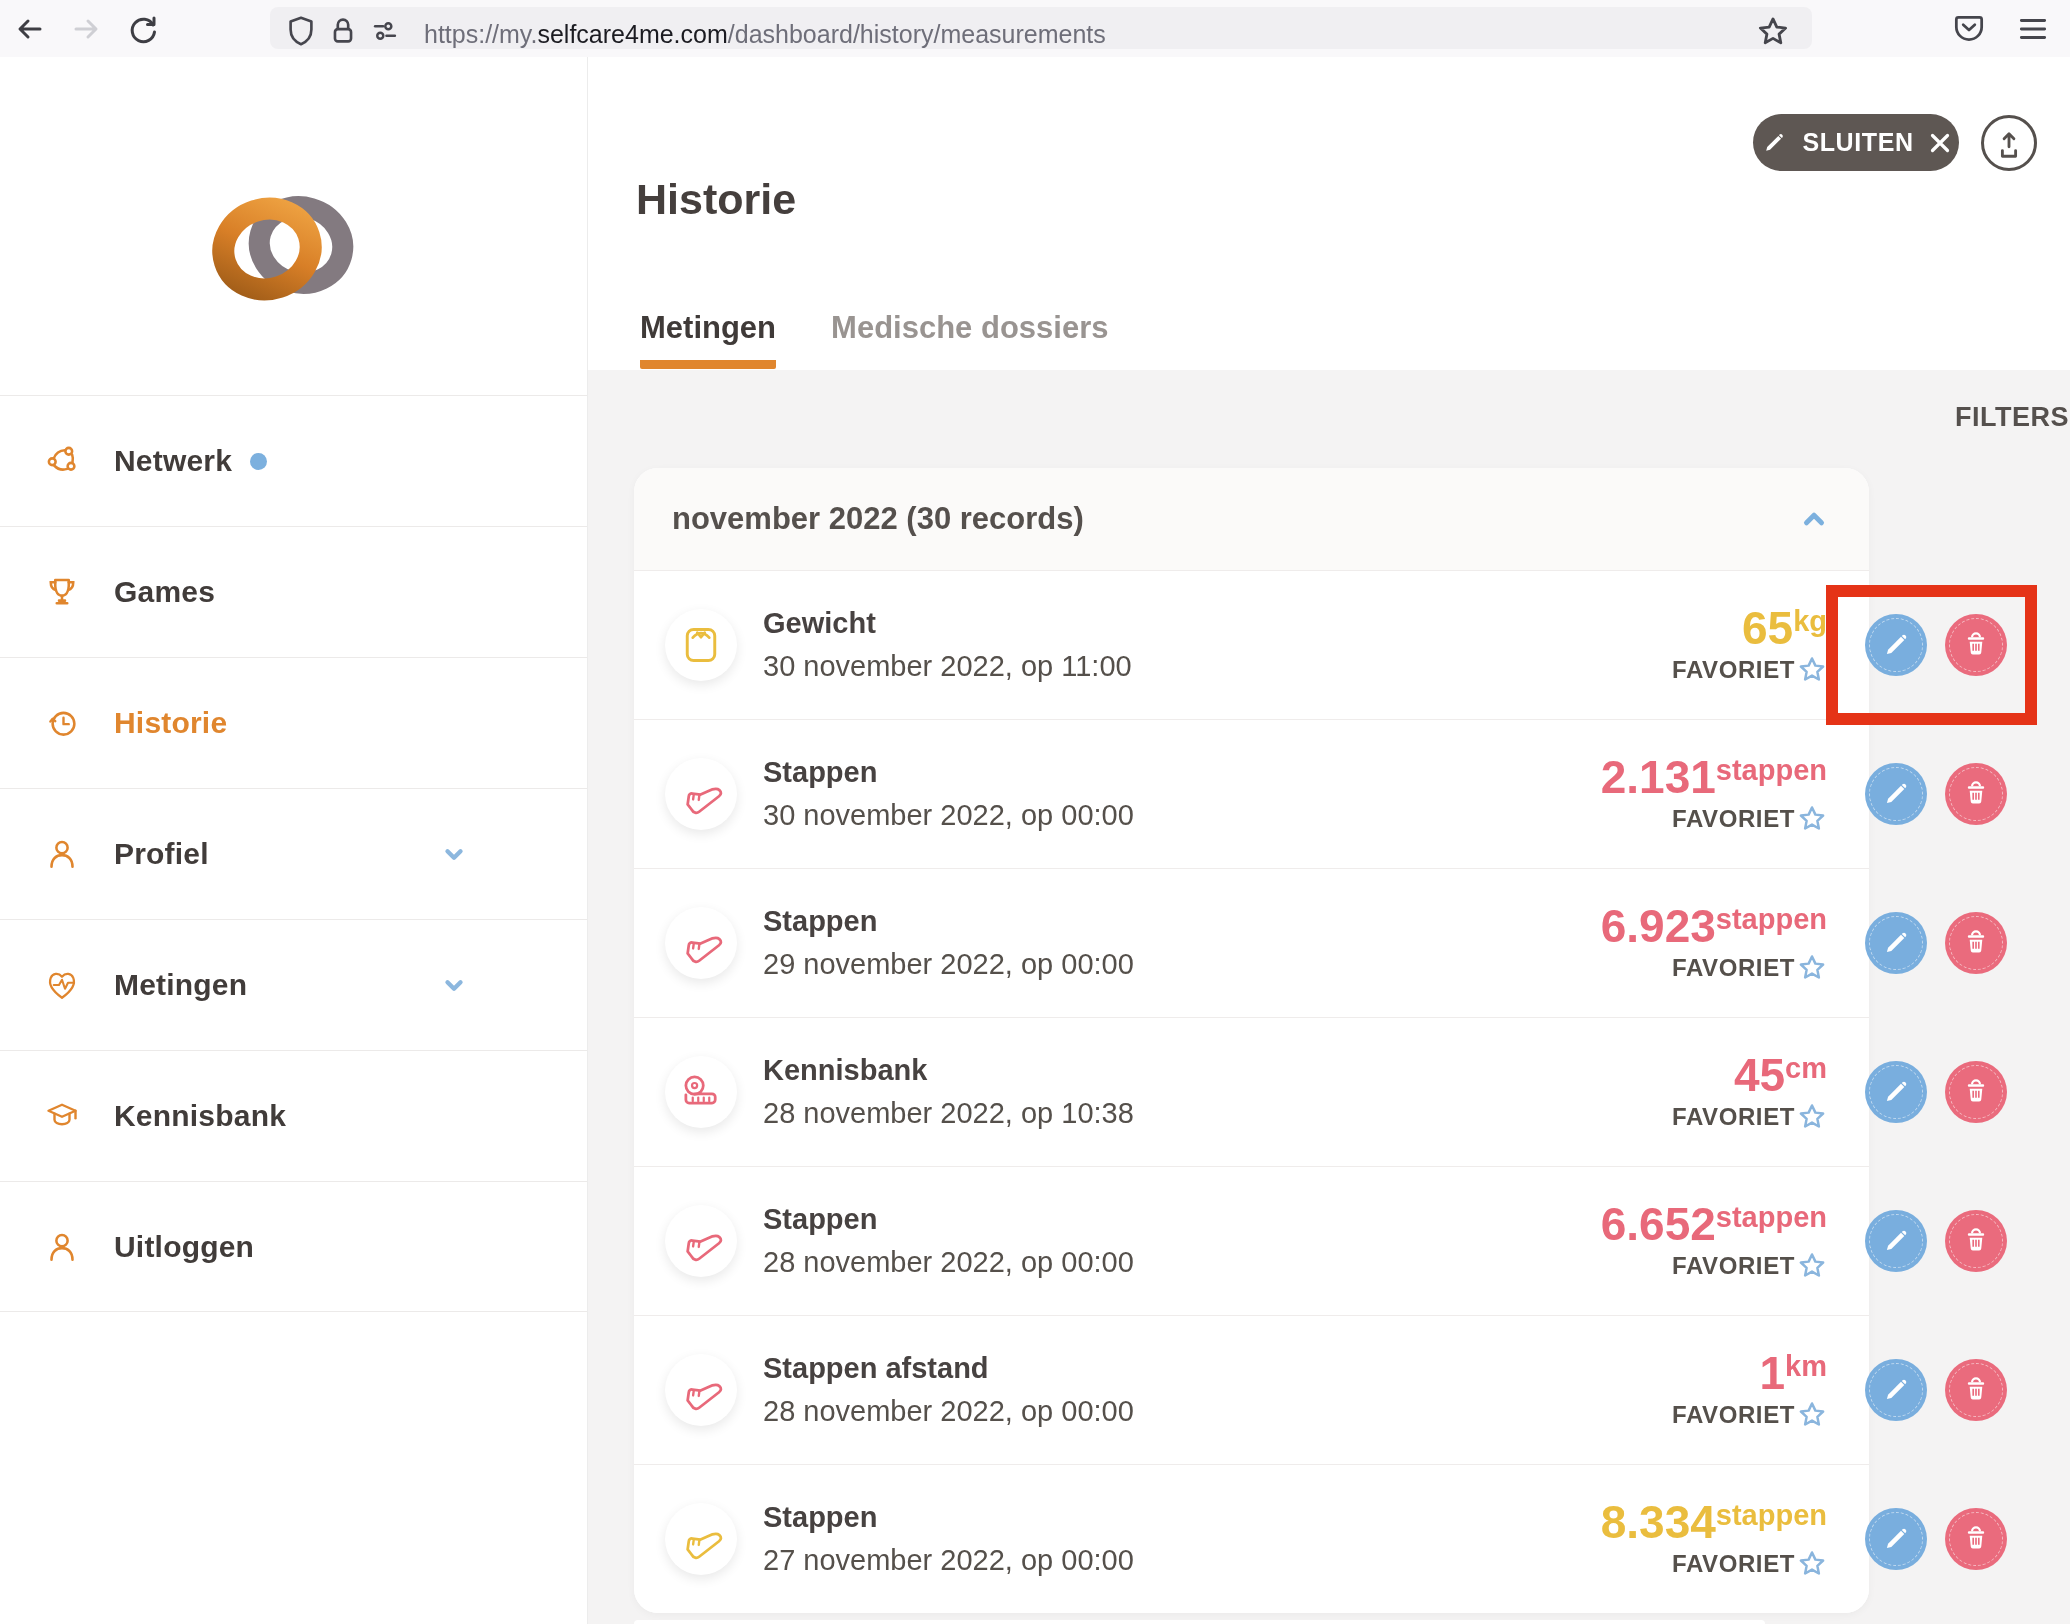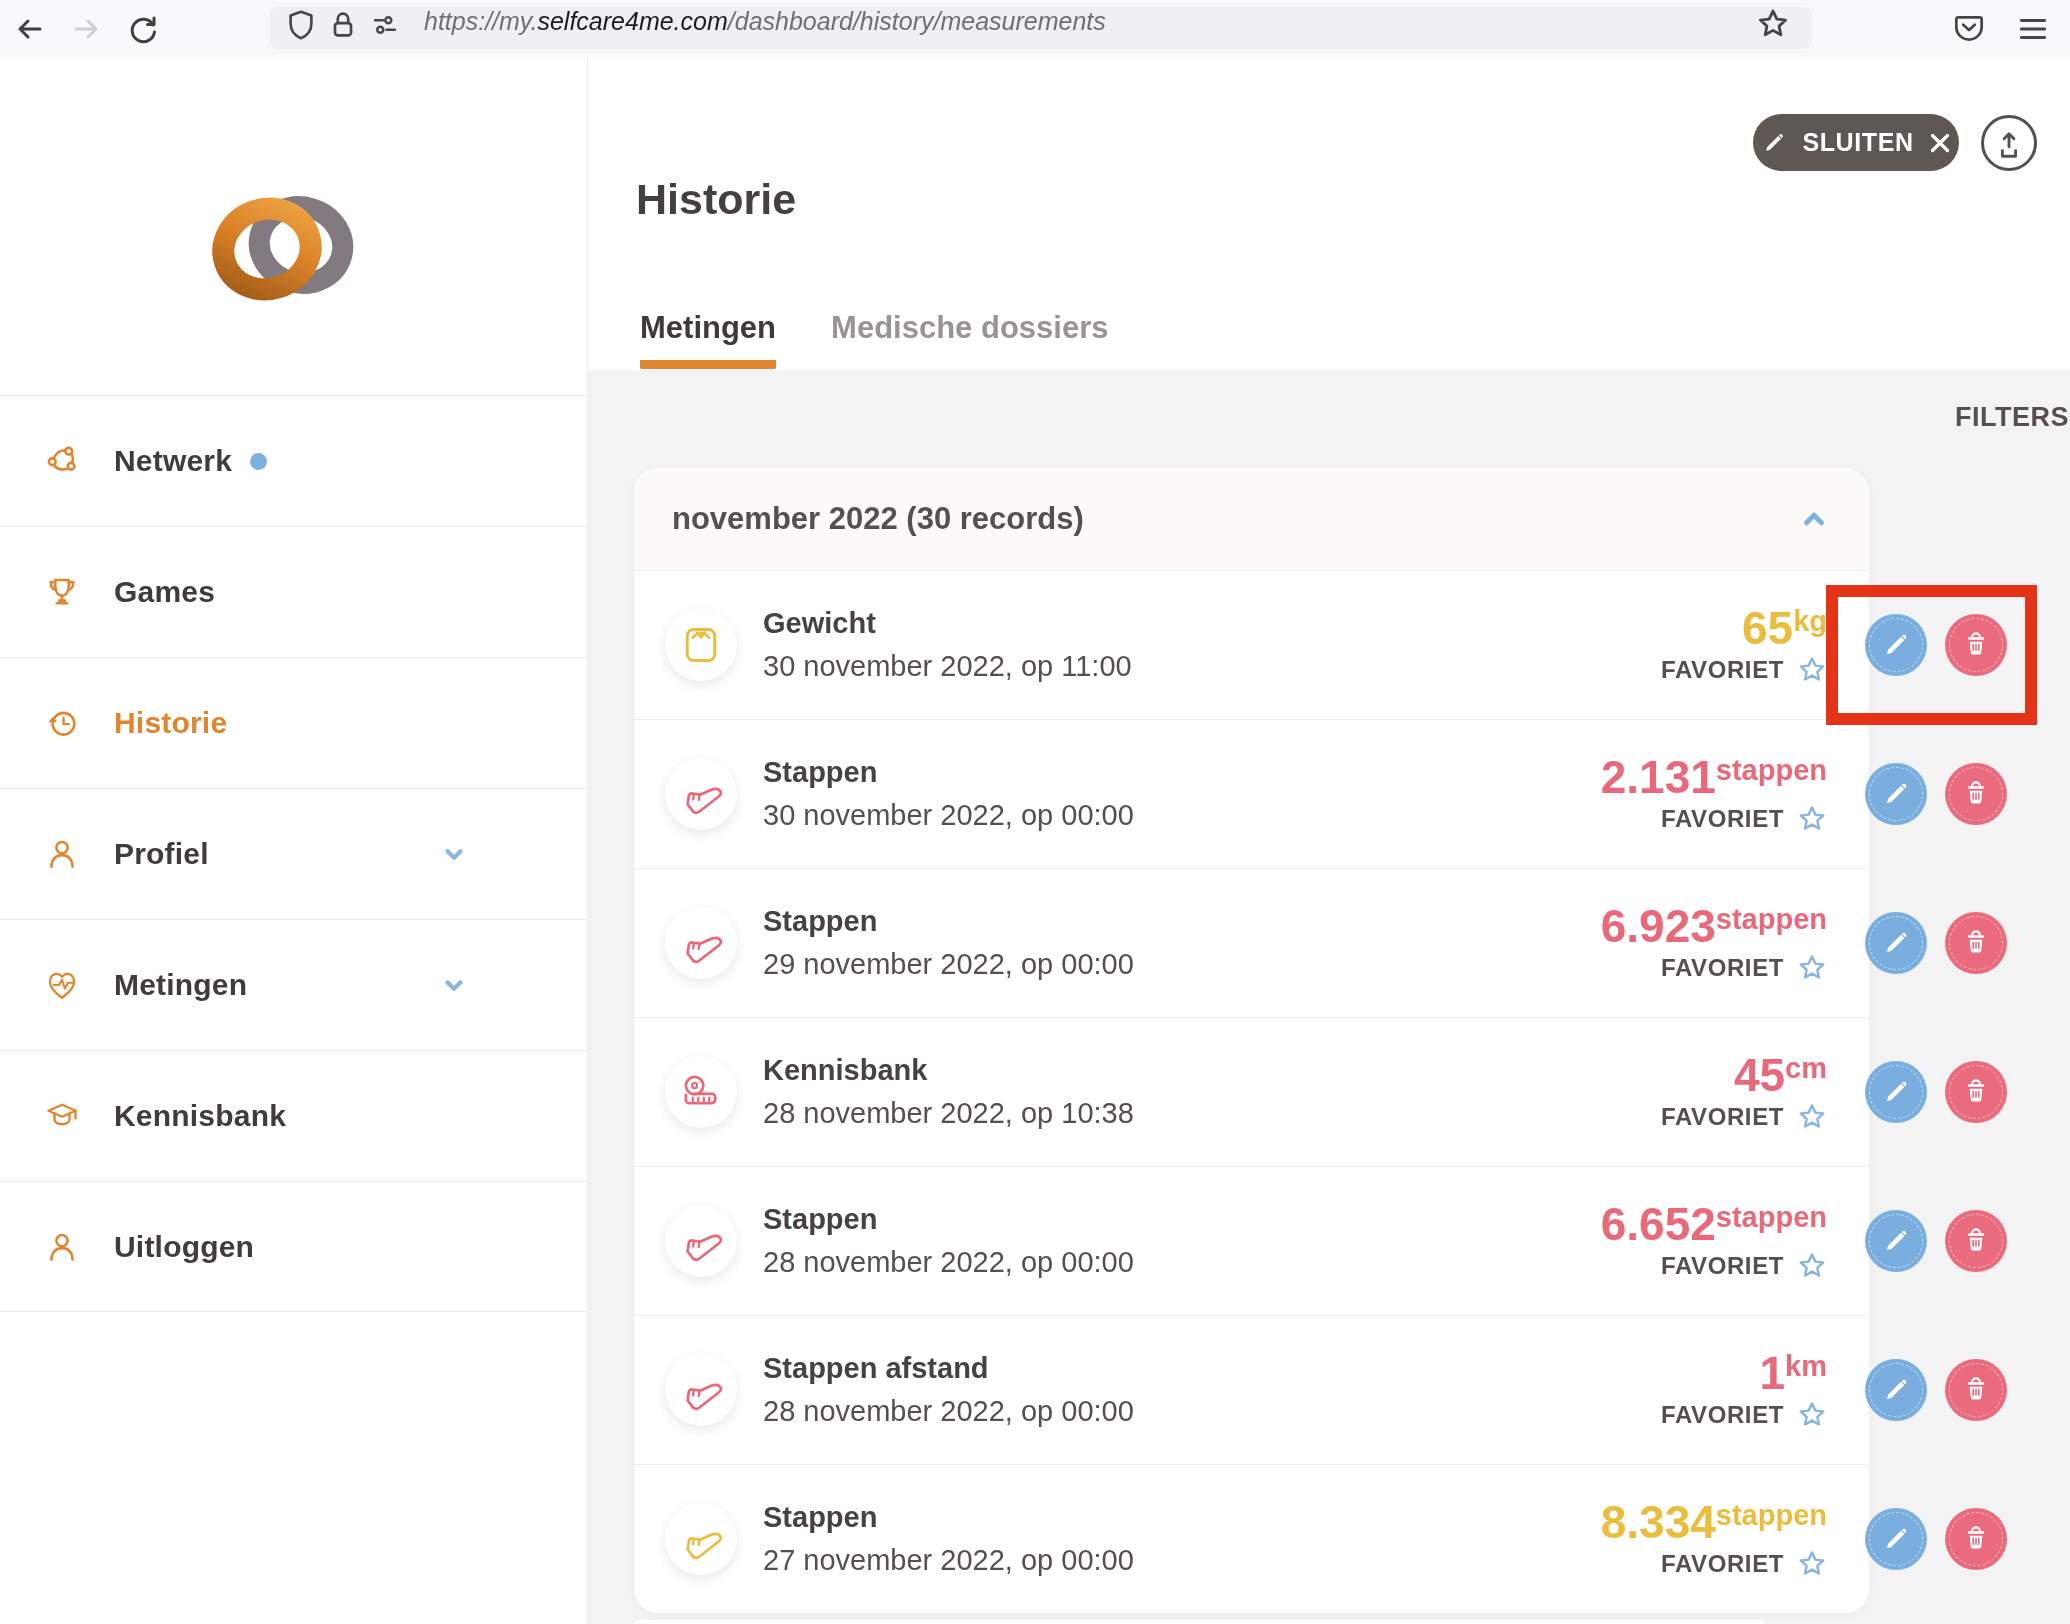--- a/index.html
+++ b/index.html
@@ -5,21 +5,21 @@
   html,body{margin:0;padding:0;background:#f4f3f3;font-family:"Liberation Sans","DejaVu Sans",sans-serif;}
   #stage{position:relative;width:2070px;height:1624px;overflow:hidden;background:#f4f3f3;}
   svg{display:block;}
 
   
   .toolbar{position:absolute;left:0;top:0;width:2070px;height:57px;background:#f9f8fa;border-bottom:1px solid #e2e1e5;display:flex;align-items:center;}
   .nav-ico{width:40px;height:40px;display:flex;align-items:center;justify-content:center;border-radius:6px;}
   .nav-back{margin-left:10px;color:#3e3e44;}
   .nav-fwd{margin-left:16px;color:#cfcfd4;}
   .nav-reload{margin-left:16px;color:#3e3e44;}
-  .urlbar{position:absolute;left:270px;top:7px;width:1542px;height:42px;background:#f0eff2;border-radius:8px;display:flex;align-items:flex-start;font-style:italic;}
+  .urlbar{position:absolute;left:270px;top:7px;width:1542px;height:42px;background:#f0eff2;border-radius:8px;display:flex;align-items:flex-end;}
   .urlbar .site-ico{margin-left:14px;color:#46464e;}
   .url-text{margin-left:22px;font-size:25px;color:#6e6e79;white-space:nowrap;}
   .url-text b{color:#1b1b21;font-weight:normal;}
   .url-star{position:absolute;right:22px;color:#45454c;}
   .tb-right{position:absolute;right:0;top:0;height:57px;display:flex;align-items:center;gap:26px;padding-right:18px;color:#45454c;}
 
   
   .sidebar{position:absolute;left:0;top:57px;width:587px;height:1567px;background:#fff;border-right:1px solid #ececec;}
   .logo{position:absolute;left:205px;top:118px;width:160px;height:150px;}
   .menu{position:absolute;left:0;top:338px;width:100%;}
@@ -56,21 +56,21 @@
   .card-head .g-chev{margin-left:auto;color:#7cb0de;}
   .row{height:149px;border-top:1px solid #efeceb;display:flex;align-items:center;padding:0 42px 0 31px;box-sizing:border-box;background:#fff;}
   .r-badge{width:72px;height:72px;border-radius:50%;background:#fff;box-shadow:0 4px 12px rgba(0,0,0,.09);display:flex;align-items:center;justify-content:center;flex:0 0 auto;}
   .r-badge svg{width:44px;height:44px;}
   .r-text{margin-left:26px;display:flex;flex-direction:column;gap:10px;}
   .r-type{font-size:29px;font-weight:700;color:#474241;}
   .r-date{font-size:29px;color:#55504b;}
   .r-right{margin-left:auto;display:flex;flex-direction:column;align-items:flex-end;gap:4px;}
   .r-value{font-size:46px;font-weight:700;line-height:1;}
   .r-unit{font-size:29px;font-weight:700;display:inline-block;vertical-align:top;padding-top:2px;}
-  .r-fav{display:flex;align-items:center;gap:13px;cursor:pointer;}
+  .r-fav{display:flex;align-items:center;gap:2px;cursor:pointer;}
   .r-fav .fav-lbl{font-size:24px;font-weight:700;color:#55504b;letter-spacing:.6px;}
   .r-fav svg{color:#8ab5dd;}
   .next-card{position:absolute;left:634px;top:1620px;width:1131px;height:4px;background:#fff;border-radius:16px 16px 0 0;}
 
   
   .actions{position:absolute;left:1838px;top:570px;width:210px;}
   .a-slot{height:149px;display:flex;align-items:center;padding-left:27px;gap:18px;box-sizing:border-box;}
   .a-btn{width:62px;height:62px;border-radius:50%;position:relative;display:flex;align-items:center;justify-content:center;color:#fff;cursor:pointer;flex:0 0 auto;}
   .a-btn::after{content:"";position:absolute;inset:4px;border:1.5px dashed rgba(255,255,255,.55);border-radius:50%;}
   .a-edit{background:#79aede;}

